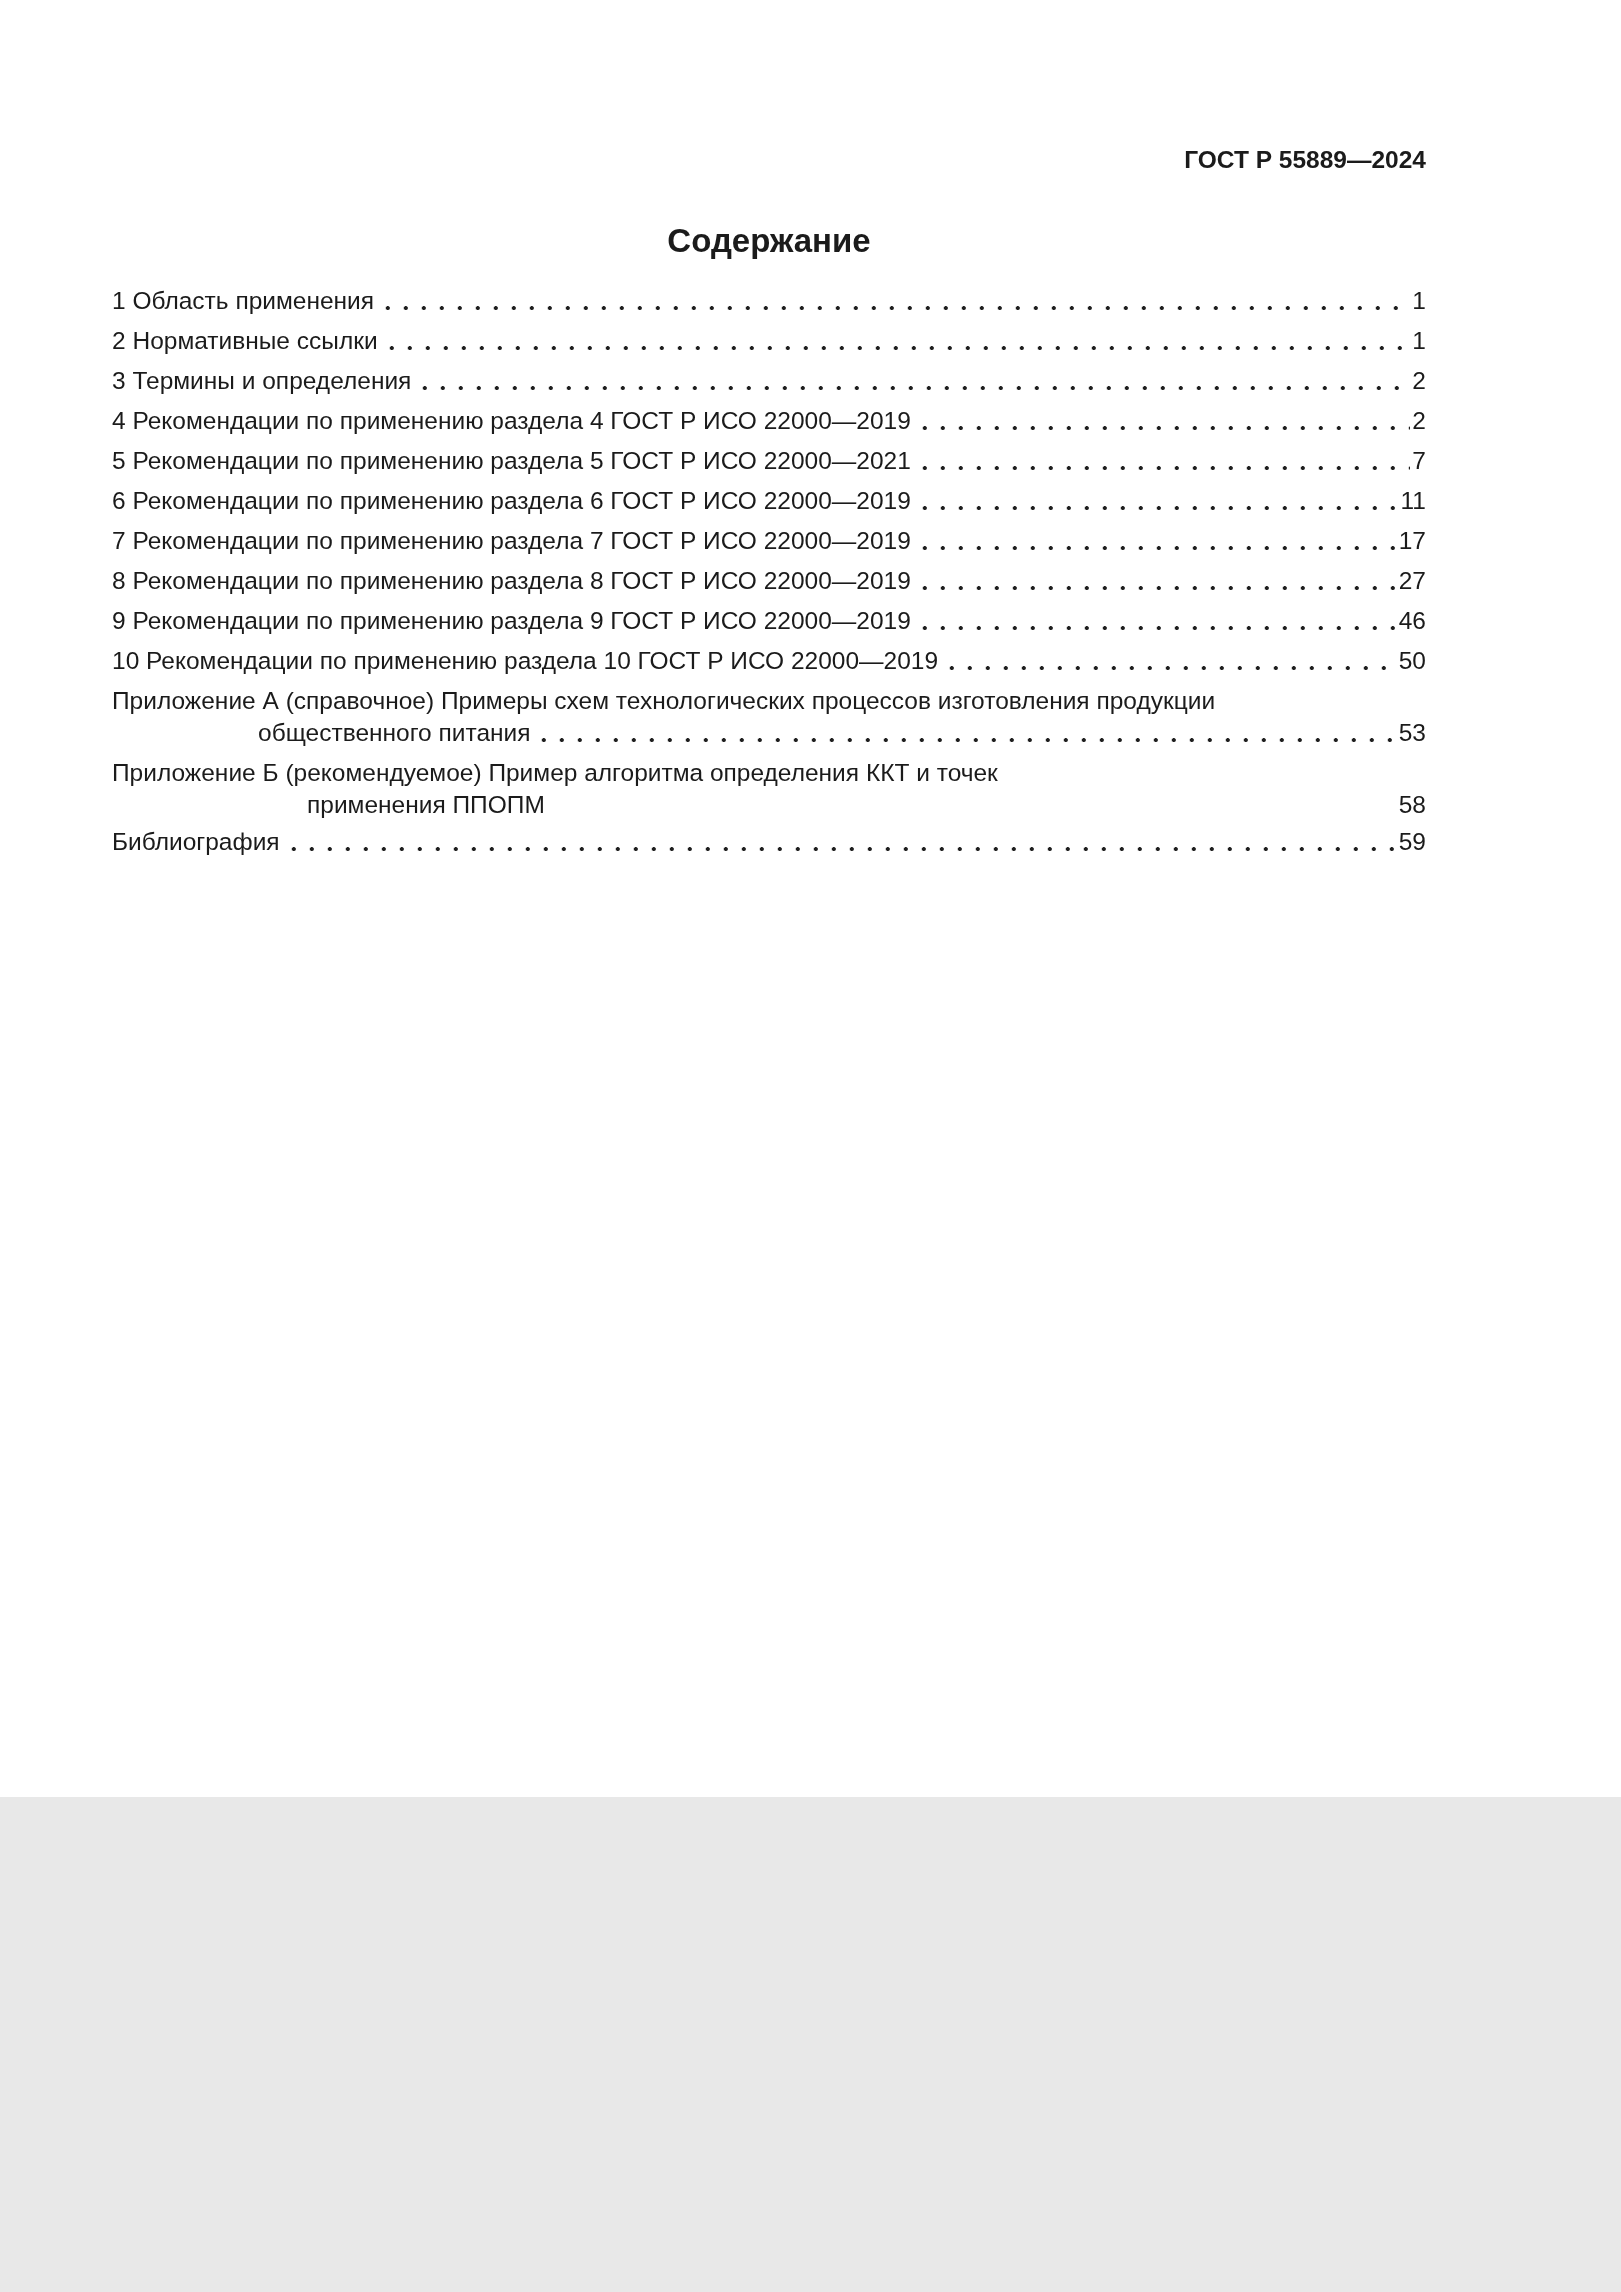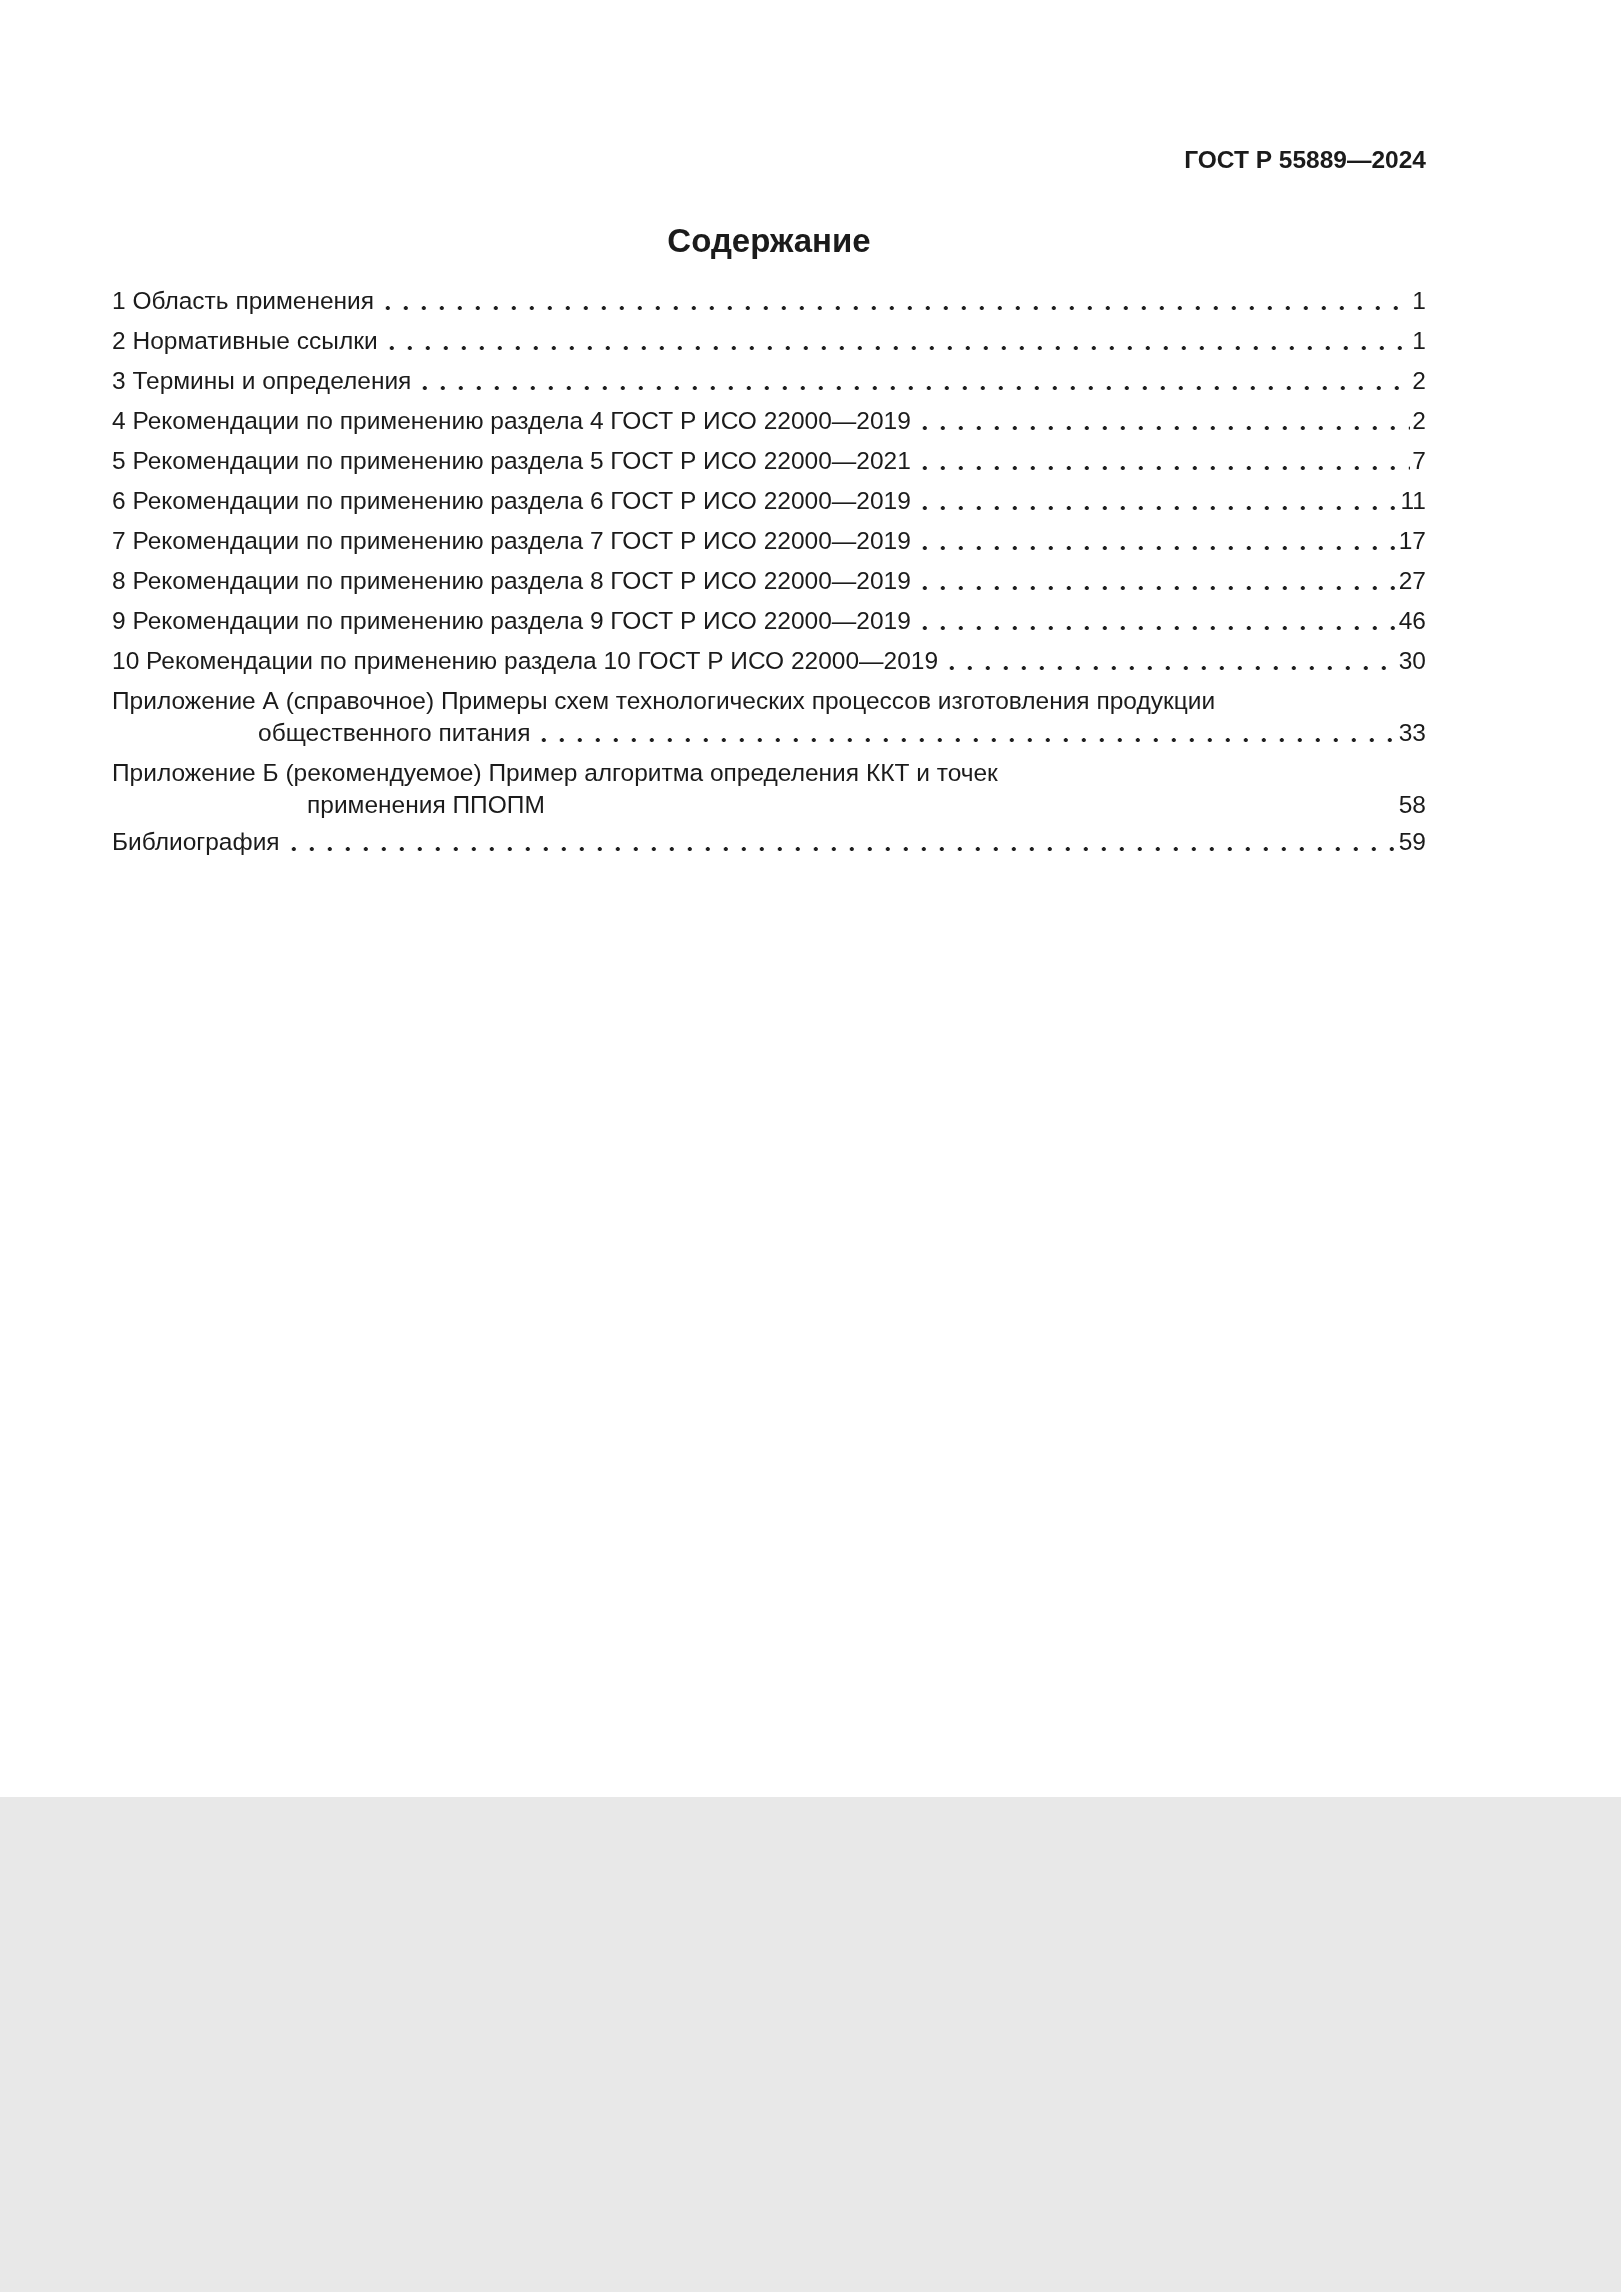--- a/index.html
+++ b/index.html
@@ -133,30 +133,30 @@
 
     <div class="row">
       <span class="t">9 Рекомендации по применению раздела 9 ГОСТ Р ИСО 22000—2019</span>
       <span class="leader"></span>
       <span class="pg">46</span>
     </div>
 
     <div class="row">
       <span class="t">10 Рекомендации по применению раздела 10 ГОСТ Р ИСО 22000—2019</span>
       <span class="leader"></span>
-      <span class="pg">30</span>
+      <span class="pg">50</span>
     </div>
 
     <div class="row">
       <span class="t">Приложение А (справочное) Примеры схем технологических процессов изготовления продукции</span>
     </div>
     <div class="row mtm8 ind-a">
       <span class="t">общественного питания</span>
       <span class="leader"></span>
-      <span class="pg">33</span>
+      <span class="pg">53</span>
     </div>
 
     <div class="row">
       <span class="t">Приложение Б (рекомендуемое) Пример алгоритма определения ККТ и точек</span>
     </div>
     <div class="row mtm8 ind-b">
       <span class="t">применения ППОПМ</span>
       <span class="leader"></span>
       <span class="pg">58</span>
     </div>

